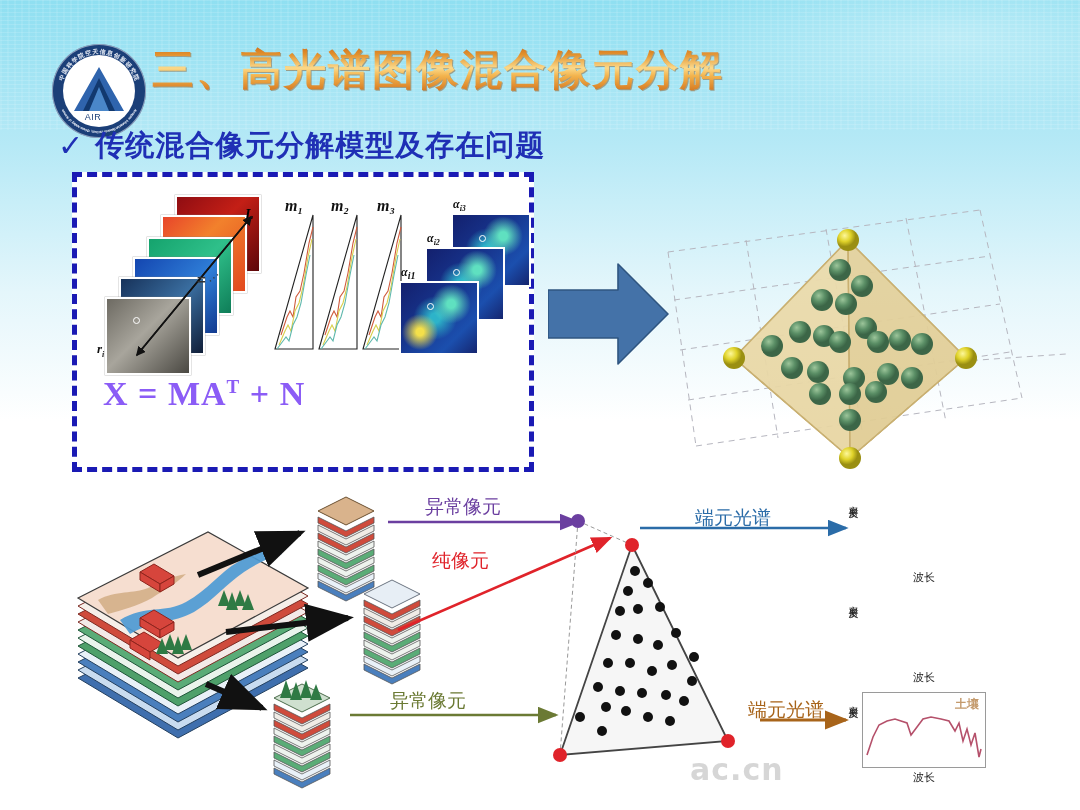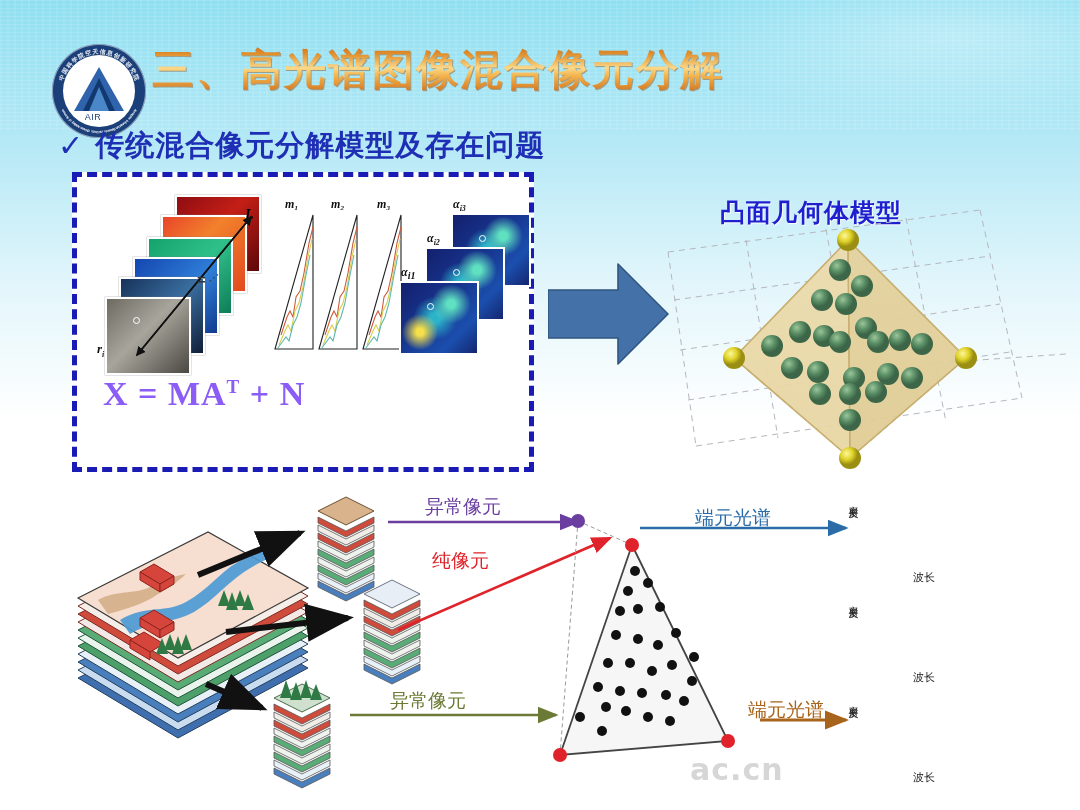--- a/index.html
+++ b/index.html
@@ -92,21 +92,21 @@
     box-shadow: 0 0 0 .5px rgba(120,120,120,.4);
   }
   .imgstack .dot{ position:absolute; width:7px; height:7px; border:1.4px solid #fff; border-radius:50%; }
   .lbl-ri{ position:absolute; left:-4px; bottom:6px; font-family:"Liberation Serif", serif; font-style:italic; font-weight:700; font-size:13px; color:#111; }
   .lbl-L{ position:absolute; left:144px; top:12px; font-family:"Liberation Serif", serif; font-style:italic; font-weight:700; font-size:14px; }
   .eq-mid{ position:absolute; left:120px; top:94px; font-size:15px; font-weight:700; color:#333; }
   .dots-mid{ position:absolute; left:104px; top:72px; font-size:13px; color:#333; letter-spacing:1px; transform:rotate(-40deg); }
 
   
   .planes { position:absolute; left: 196px; top: 22px; width: 150px; height: 168px; }
-  .lbl-m { position:absolute; font-family:"Liberation Serif", serif; font-weight:700; font-style:italic; font-size:12px; color:#111; }
+  .lbl-m { position:absolute; font-family:"Liberation Serif", serif; font-weight:700; font-style:italic; font-size:16px; color:#111; }
   .lbl-x { position:absolute; right:-2px; top:96px; font-family:"Liberation Serif", serif; font-weight:700; font-style:italic; font-size:12px; }
 
   
   .abund { position:absolute; left: 318px; top: 18px; width: 140px; height: 172px; }
   .abund .am {
     position:absolute; width: 80px; height: 74px; border:2px solid #ffffff;
     background:
       radial-gradient(circle at 25% 70%, #f4e04a 0 5%, rgba(244,224,74,0) 24%),
       radial-gradient(circle at 66% 30%, #5fe0c0 0 6%, rgba(95,224,192,0) 28%),
       radial-gradient(circle at 45% 50%, #2db3c9 0 9%, rgba(45,179,201,0) 40%),
@@ -376,21 +376,20 @@
     <div class="formula">
       <span>X = MA</span><sup>T</sup> <span>+ N</span>
     </div>
 
   </div>
 
   <svg class="bigarrow" viewBox="0 0 122 112">
     <path d="M0,32 L70,32 L70,6 L120,56 L70,106 L70,80 L0,80 Z" fill="#4472a8" stroke="#2f5580" stroke-width="1.6" stroke-linejoin="round"></path>
   </svg>
 
-  <div class="convex-title">凸面几何体模型</div>
   <svg class="convex" viewBox="0 0 420 300">
     <defs>
       <radialGradient id="gball" cx="35%" cy="30%">
         <stop offset="0%" stop-color="#9cc59a"></stop>
         <stop offset="55%" stop-color="#5b8f66"></stop>
         <stop offset="100%" stop-color="#3c6647"></stop>
       </radialGradient>
       <radialGradient id="yball" cx="35%" cy="30%">
         <stop offset="0%" stop-color="#fdf79a"></stop>
         <stop offset="55%" stop-color="#e0d32a"></stop>
@@ -640,19 +639,27 @@
     <circle cx="208" cy="236" r="7" fill="#e0232a"></circle>
     <circle cx="40" cy="250" r="7" fill="#e0232a"></circle>
   </svg>
 
   <span class="spec-ylab" style="left:846px; top:500px;">反射率</span>
   <div class="spec-xlab" style="left:862px; top:570px; width:124px;">波长</div>
 
   <span class="spec-ylab" style="left:846px; top:600px;">反射率</span>
   <div class="spec-xlab" style="left:862px; top:670px; width:124px;">波长</div>
 
+  <div class="spec" style="left:862px; top:692px; width:124px; height:76px;">
+    <span class="spec-name" style="color:#c49a6c;">土壤</span>
+    <svg width="122" height="74" viewBox="0 0 122 74">
+      <path d="M4,62 L10,44 L16,32 L24,28 L32,26 L38,28 L44,30 L48,42 L54,34
+               L60,26 L68,24 L78,26 L86,28 L92,38 L96,30 L100,48 L104,36
+               L108,52 L112,40 L116,64 L118,56" fill="none" stroke="#b5516b" stroke-width="1.6"></path>
+    </svg>
+  </div>
   <span class="spec-ylab" style="left:846px; top:700px;">反射率</span>
   <div class="spec-xlab" style="left:862px; top:770px; width:124px;">波长</div>
 
   <div class="watermark">ac.cn</div>
 
 
 </div>
 
 </body></html>

